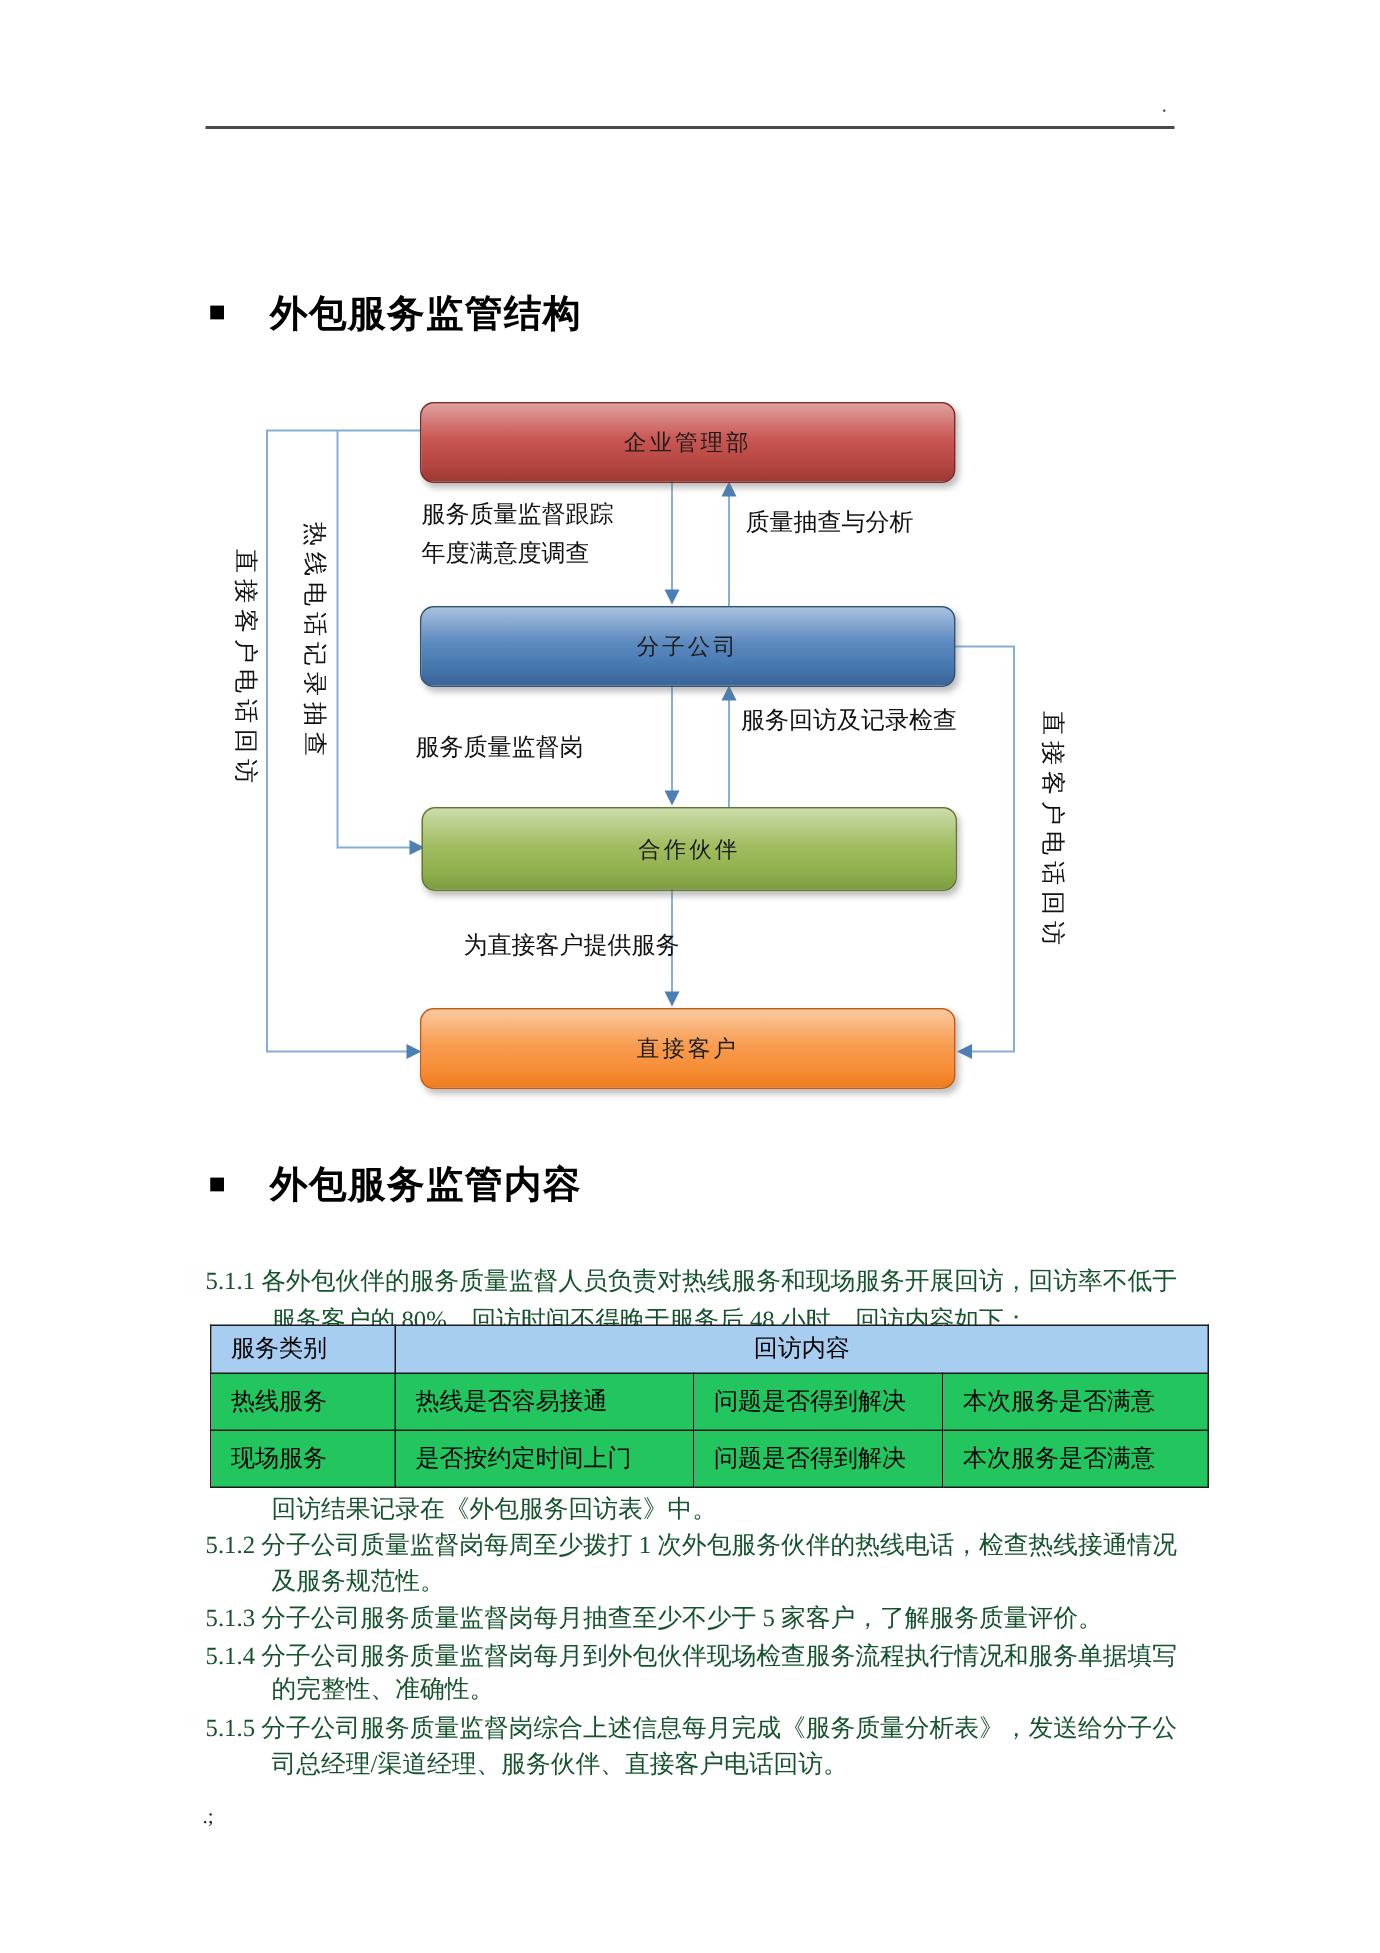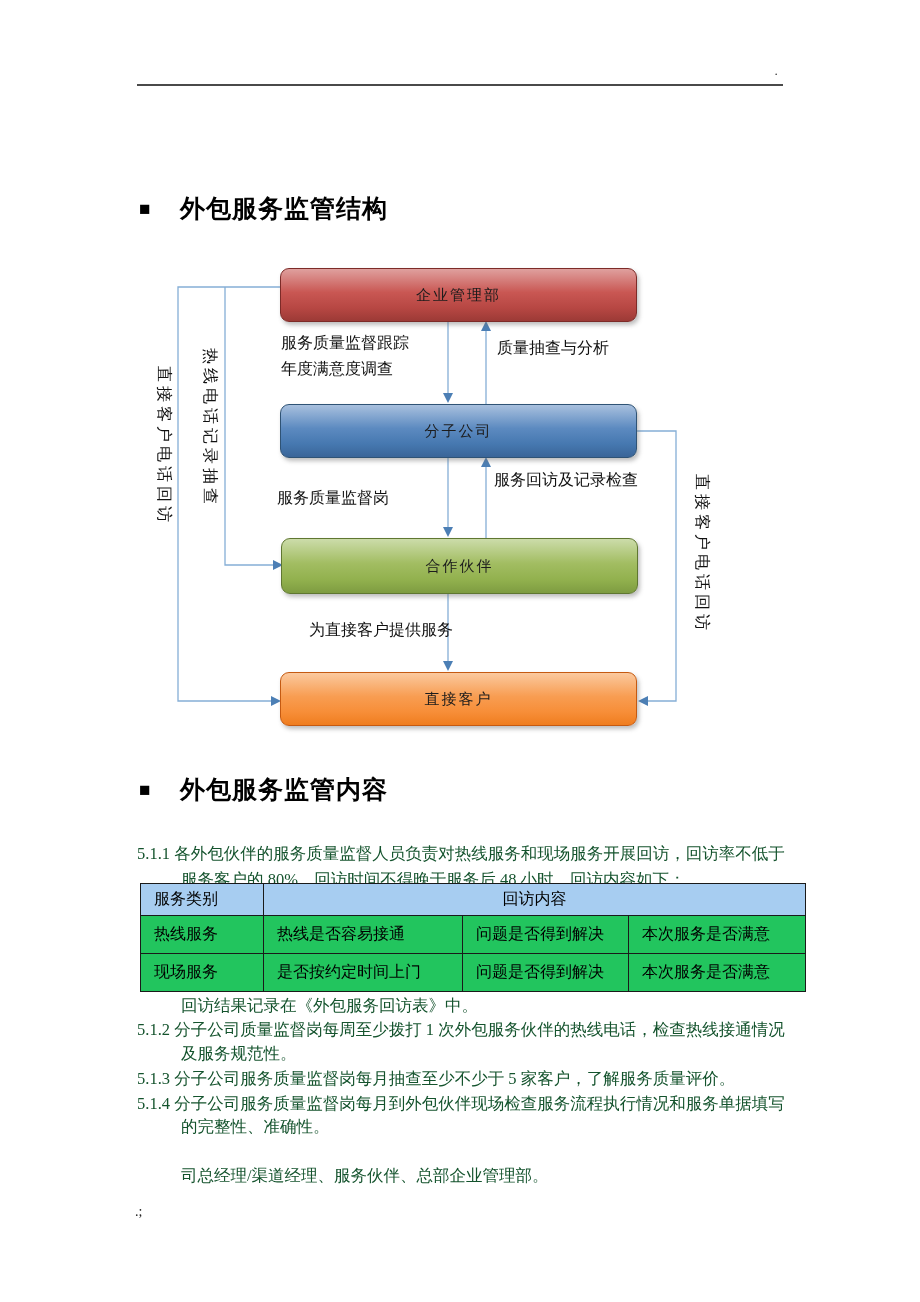--- a/index.html
+++ b/index.html
@@ -129,18 +129,19 @@
         <td>本次服务是否满意</td>
       </tr>
     </tbody>
   </table>
 
   <div class="abs body-line" style="left:181px;top:995px;">回访结果记录在《外包服务回访表》中。</div>
   <div class="abs body-line" style="left:137px;top:1019px;">5.1.2 分子公司质量监督岗每周至少拨打 1 次外包服务伙伴的热线电话，检查热线接通情况</div>
   <div class="abs body-line" style="left:181px;top:1043px;">及服务规范性。</div>
   <div class="abs body-line" style="left:137px;top:1068px;">5.1.3 分子公司服务质量监督岗每月抽查至少不少于 5 家客户，了解服务质量评价。</div>
   <div class="abs body-line" style="left:137px;top:1093px;">5.1.4 分子公司服务质量监督岗每月到外包伙伴现场检查服务流程执行情况和服务单据填写</div>
-  <div class="abs body-line" style="left:181px;top:1116px;">的完整性、准确性。</div>
-  <div class="abs body-line" style="left:181px;top:1165px;">司总经理/渠道经理、服务伙伴、总部企业管理部。</div>
+  <div class="abs body-line" style="left:181px;top:1116px;font-family:Liberation Mono, monospace;">的完整性、准确性。</div>
+  <div class="abs body-line" style="left:137px;top:1141px;">5.1.5 分子公司服务质量监督岗综合上述信息每月完成《服务质量分析表》，发送给分子公</div>
+  <div class="abs body-line" style="left:181px;top:1165px;">司总经理/渠道经理、服务伙伴、直接客户电话回访。</div>
 
   <div class="abs botmark">.;</div>
 
 </div>
 
 </body></html>

